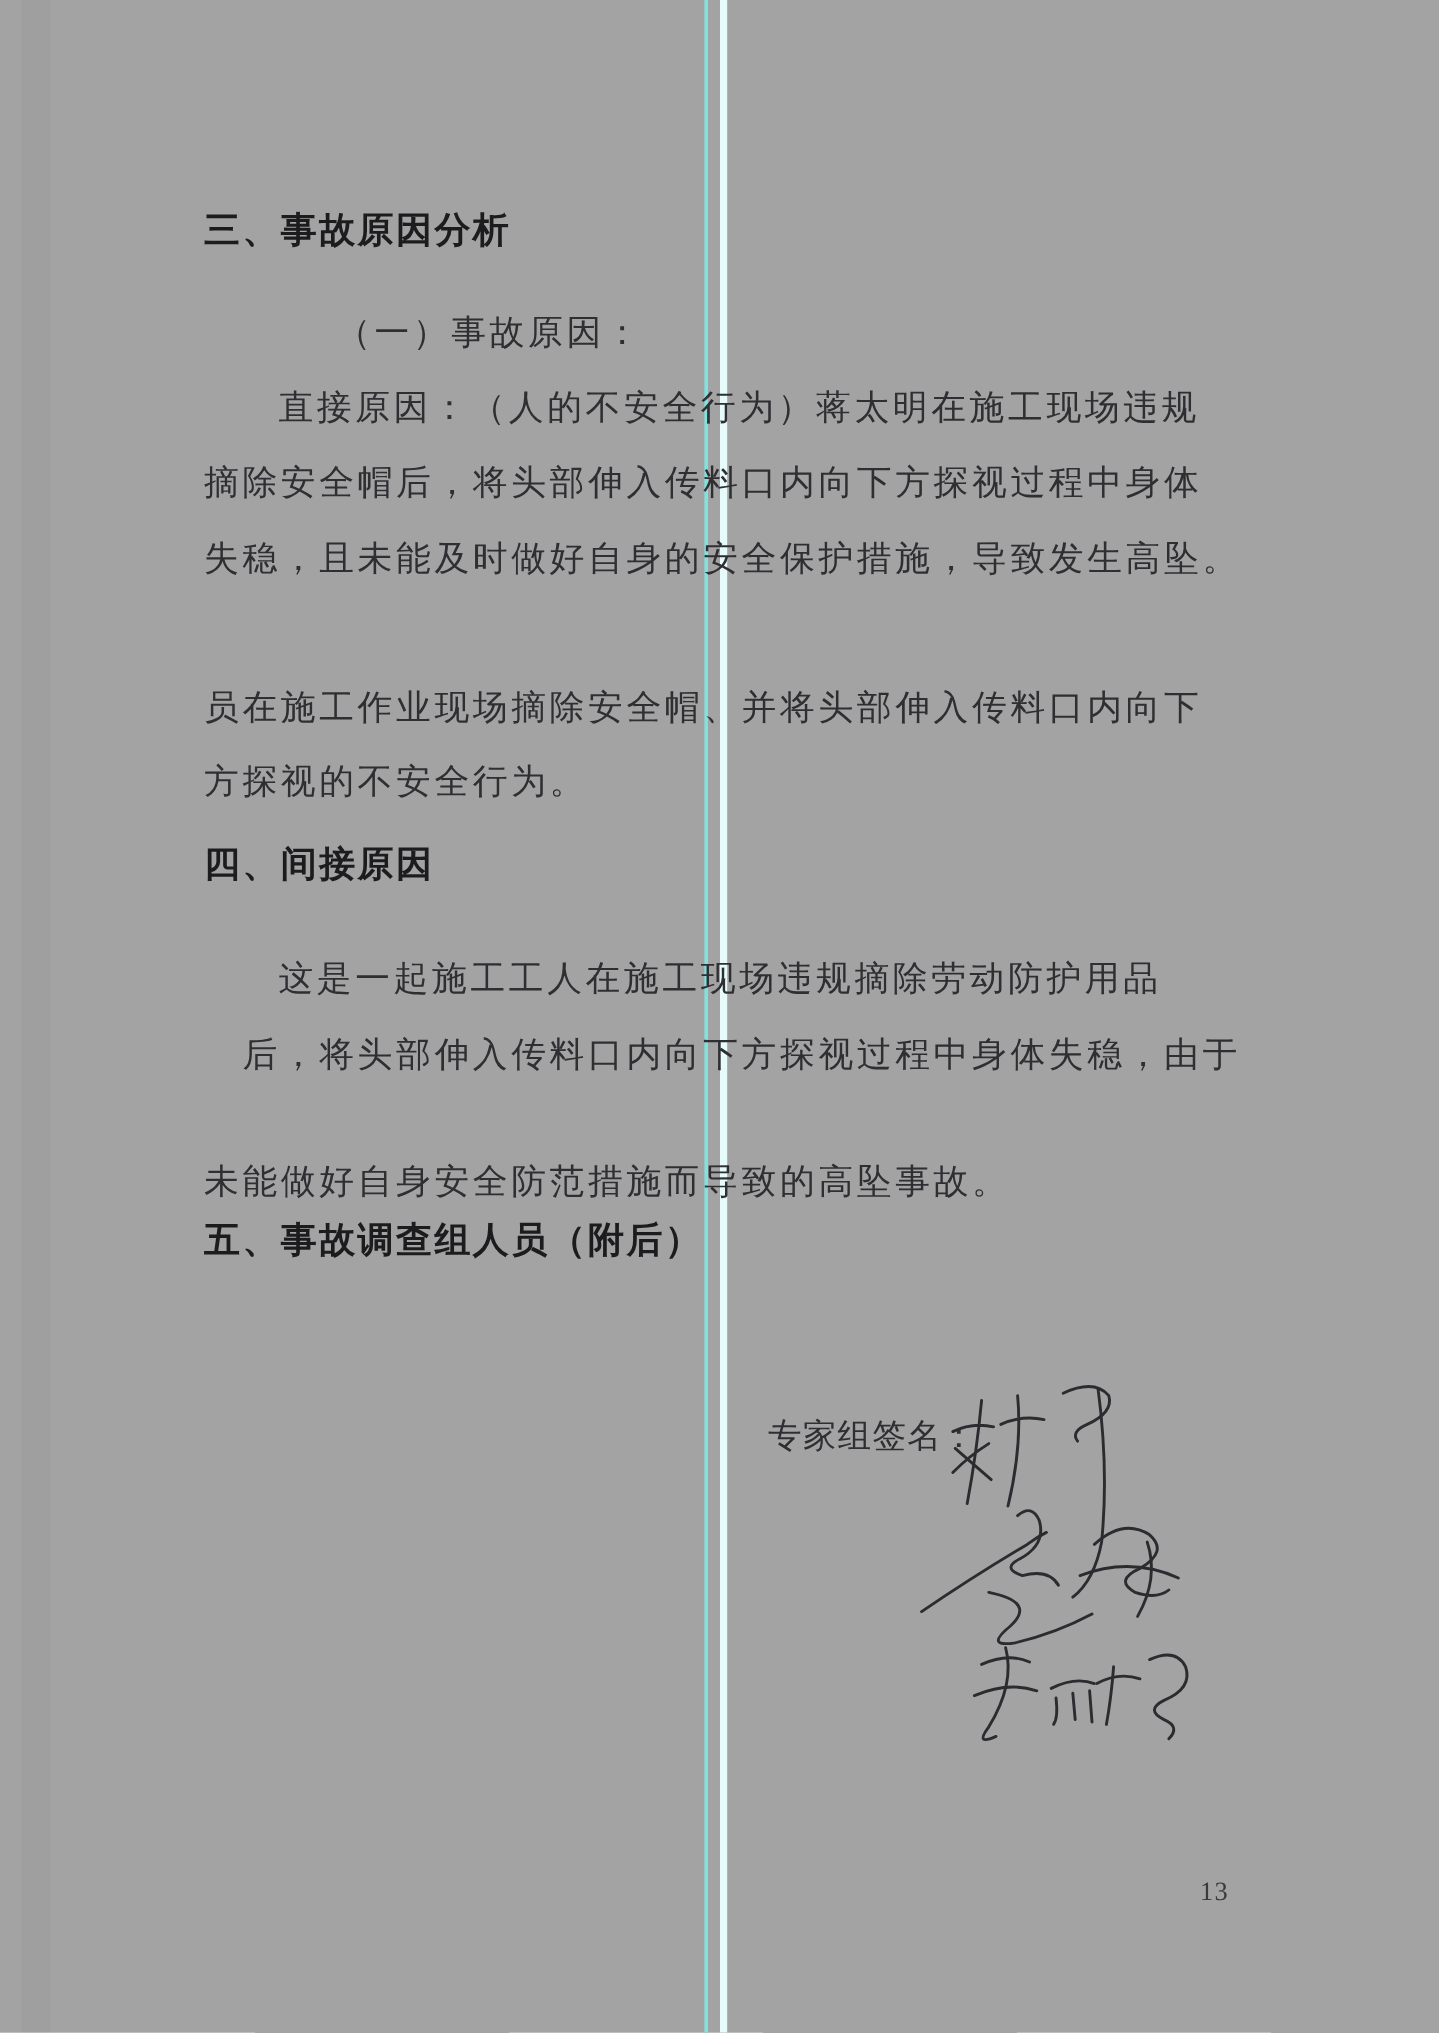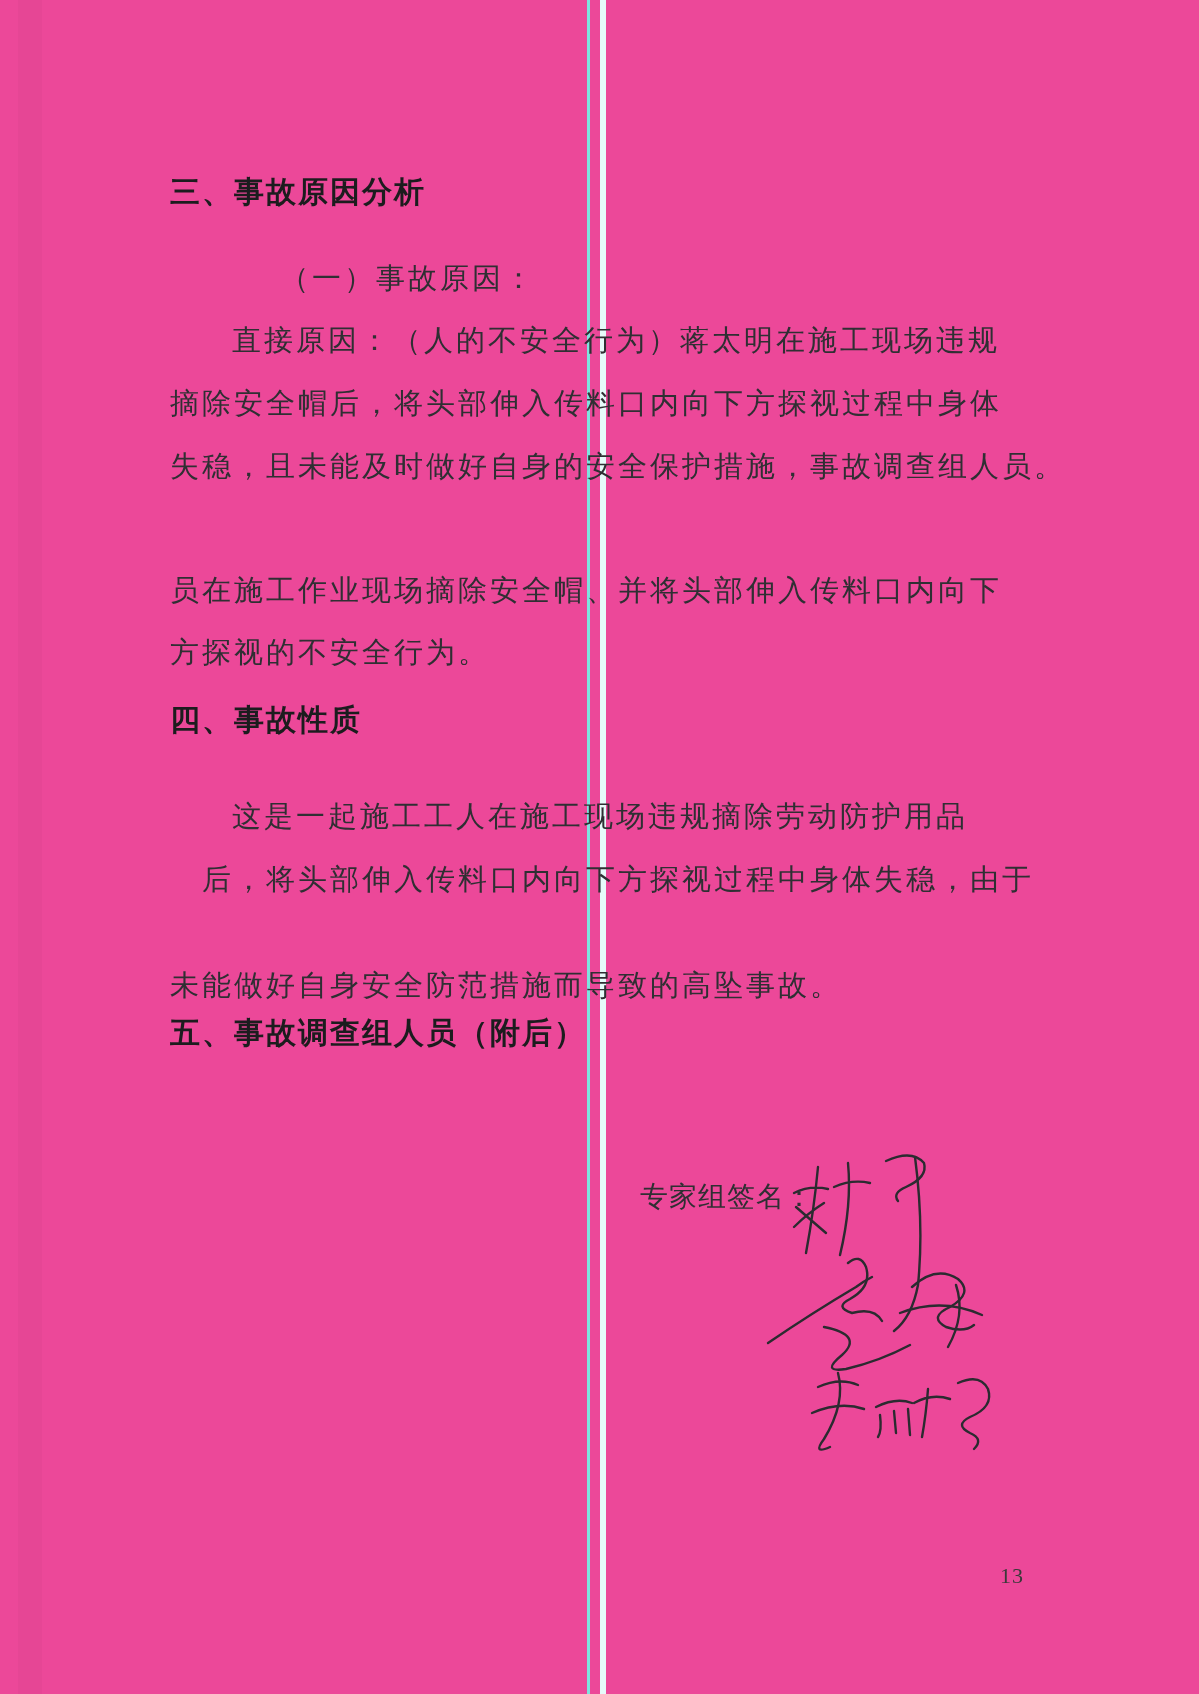--- a/index.html
+++ b/index.html
@@ -1,19 +1,19 @@
 <!DOCTYPE html>
 <html><head>
 <meta charset="utf-8">
 <style>
   html,body{margin:0;padding:0;background:#e9e9e9;}
   .page{
     position:relative;
     width:1199px;height:1694px;
-    background:#ec4899;
+    background:#a3a3a3;
     margin:0 auto;
     overflow:hidden;
     font-family:"Liberation Serif","DejaVu Serif",serif;
     color:#2f2f33;
   }
   
   .scan-line-faint{
     position:absolute;top:0;left:600px;width:6px;height:1694px;
     background:#e6fbfa;
   }
@@ -72,26 +72,26 @@
   <div class="scan-edge-left"></div>
   <div class="scan-line-faint"></div>
   <div class="scan-line-strong"></div>
 
   <div class="heading" style="left:170px;top:172px;">三、事故原因分析</div>
 
   <div class="t" style="left:232px;top:258px;margin-left:48px;">（一）事故原因：</div>
 
   <div class="t" style="left:232px;top:320px;">直接原因：（人的不安全行为）蒋太明在施工现场违规</div>
   <div class="t" style="left:170px;top:383px;">摘除安全帽后，将头部伸入传料口内向下方探视过程中身体</div>
-  <div class="t" style="left:170px;top:446px;">失稳，且未能及时做好自身的安全保护措施，事故调查组人员。</div>
+  <div class="t" style="left:170px;top:446px;">失稳，且未能及时做好自身的安全保护措施，导致发生高坠。</div>
 
   <div class="t" style="left:170px;top:570px;">员在施工作业现场摘除安全帽、并将头部伸入传料口内向下</div>
   <div class="t" style="left:170px;top:632px;">方探视的不安全行为。</div>
 
-  <div class="heading" style="left:170px;top:700px;">四、事故性质</div>
+  <div class="heading" style="left:170px;top:700px;">四、间接原因</div>
 
   <div class="t" style="left:232px;top:796px;">这是一起施工工人在施工现场违规摘除劳动防护用品</div>
   <div class="t" style="left:170px;top:859px;margin-left:32px;">后，将头部伸入传料口内向下方探视过程中身体失稳，由于</div>
   <div class="t" style="left:170px;top:965px;">未能做好自身安全防范措施而导致的高坠事故。</div>
 
   <div class="heading" style="left:170px;top:1013px;">五、事故调查组人员（附后）</div>
 
   <div class="sig-label" style="left:640px;top:1178px;">专家组签名：</div>
 
   <svg class="sig-svg" style="left:760px;top:1135px;" width="260" height="330" viewBox="0 0 260 330">

